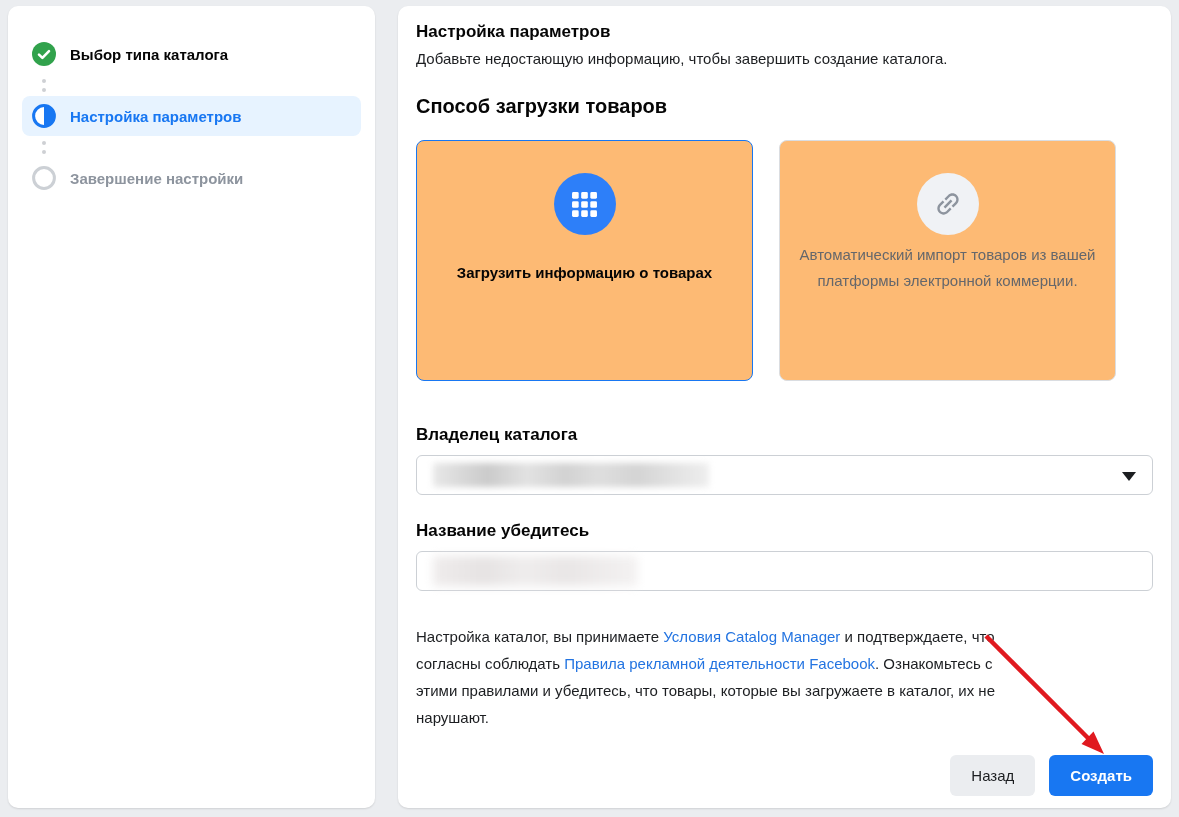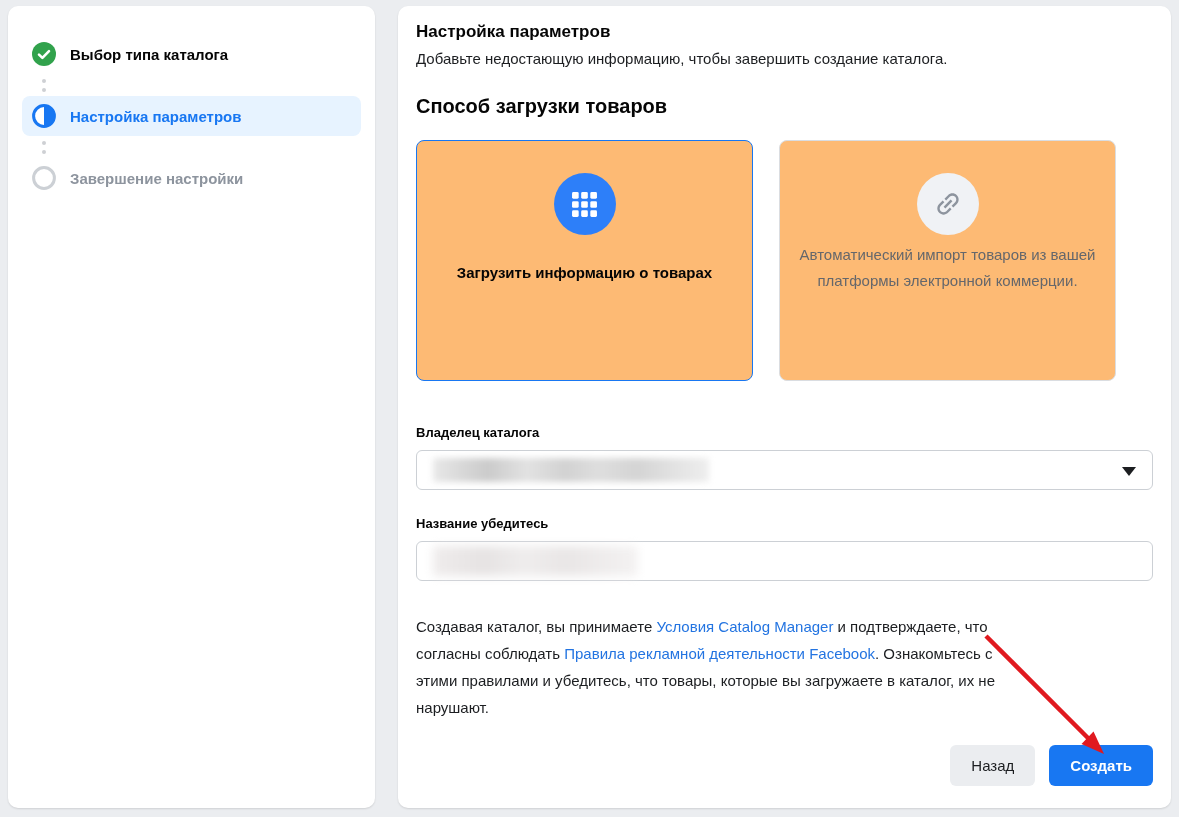--- a/index.html
+++ b/index.html
@@ -48,21 +48,21 @@
   .card-icon-circle {
     width: 62px; height: 62px; border-radius: 50%;
     margin: 0 auto; display: flex; align-items: center; justify-content: center;
   }
   .card-icon-circle.blue { background: #2d7ff9; }
   .card-icon-circle.gray { background: #f0f2f5; }
   .card-title { font-size: 15px; font-weight: 700; color: #050505; margin-top: 28px; line-height: 20px; }
   .card-title.left { text-align: left; }
   .card-desc { font-size: 15px; color: #65676b; margin-top: 7px; line-height: 26px; }
   
-  .field-label { font-size: 13px; font-weight: 700; color: #050505; }
+  .field-label { font-size: 17px; font-weight: 700; color: #050505; }
   .owner-label { margin-top: 44px; }
   .name-label { margin-top: 26px; }
   .select-box, .input-box {
     margin-top: 10px; height: 40px; width: 737px;
     border: 1px solid #ccd0d5; border-radius: 6px;
     position: relative; background: #fff; cursor: pointer;
     display: flex; align-items: center; padding: 0 16px;
   }
   .redacted {
     border-radius: 2px; filter: blur(3px);
@@ -185,21 +185,21 @@
   <div class="select-box">
     <div class="redacted owner"></div>
     <span class="caret"></span>
   </div>
 
   <div class="field-label name-label">Название убедитесь</div>
   <div class="input-box">
     <div class="redacted name"></div>
   </div>
 
-  <div class="terms"><span>Создавая каталог, вы принимаете </span><a>Условия Catalog Manager</a><span> и подтверждаете, что согласны соблюдать </span><a>Правила рекламной деятельности Facebook</a><span>. Ознакомьтесь с этими правилами и убедитесь, что товары, которые вы загружаете в каталог, их не нарушают.</span></div>
+  <div class="terms"><span>Настройка каталог, вы принимаете </span><a>Условия Catalog Manager</a><span> и подтверждаете, что согласны соблюдать </span><a>Правила рекламной деятельности Facebook</a><span>. Ознакомьтесь с этими правилами и убедитесь, что товары, которые вы загружаете в каталог, их не нарушают.</span></div>
 
   <div class="footer">
     <button class="btn secondary">Назад</button>
     <button class="btn primary">Создать</button>
   </div>
 
 </div>
 
 <svg class="arrow-overlay" viewBox="0 0 1179 817">
   <line x1="986" y1="636" x2="1089" y2="739" stroke="#e0191f" stroke-width="4.5"></line>

